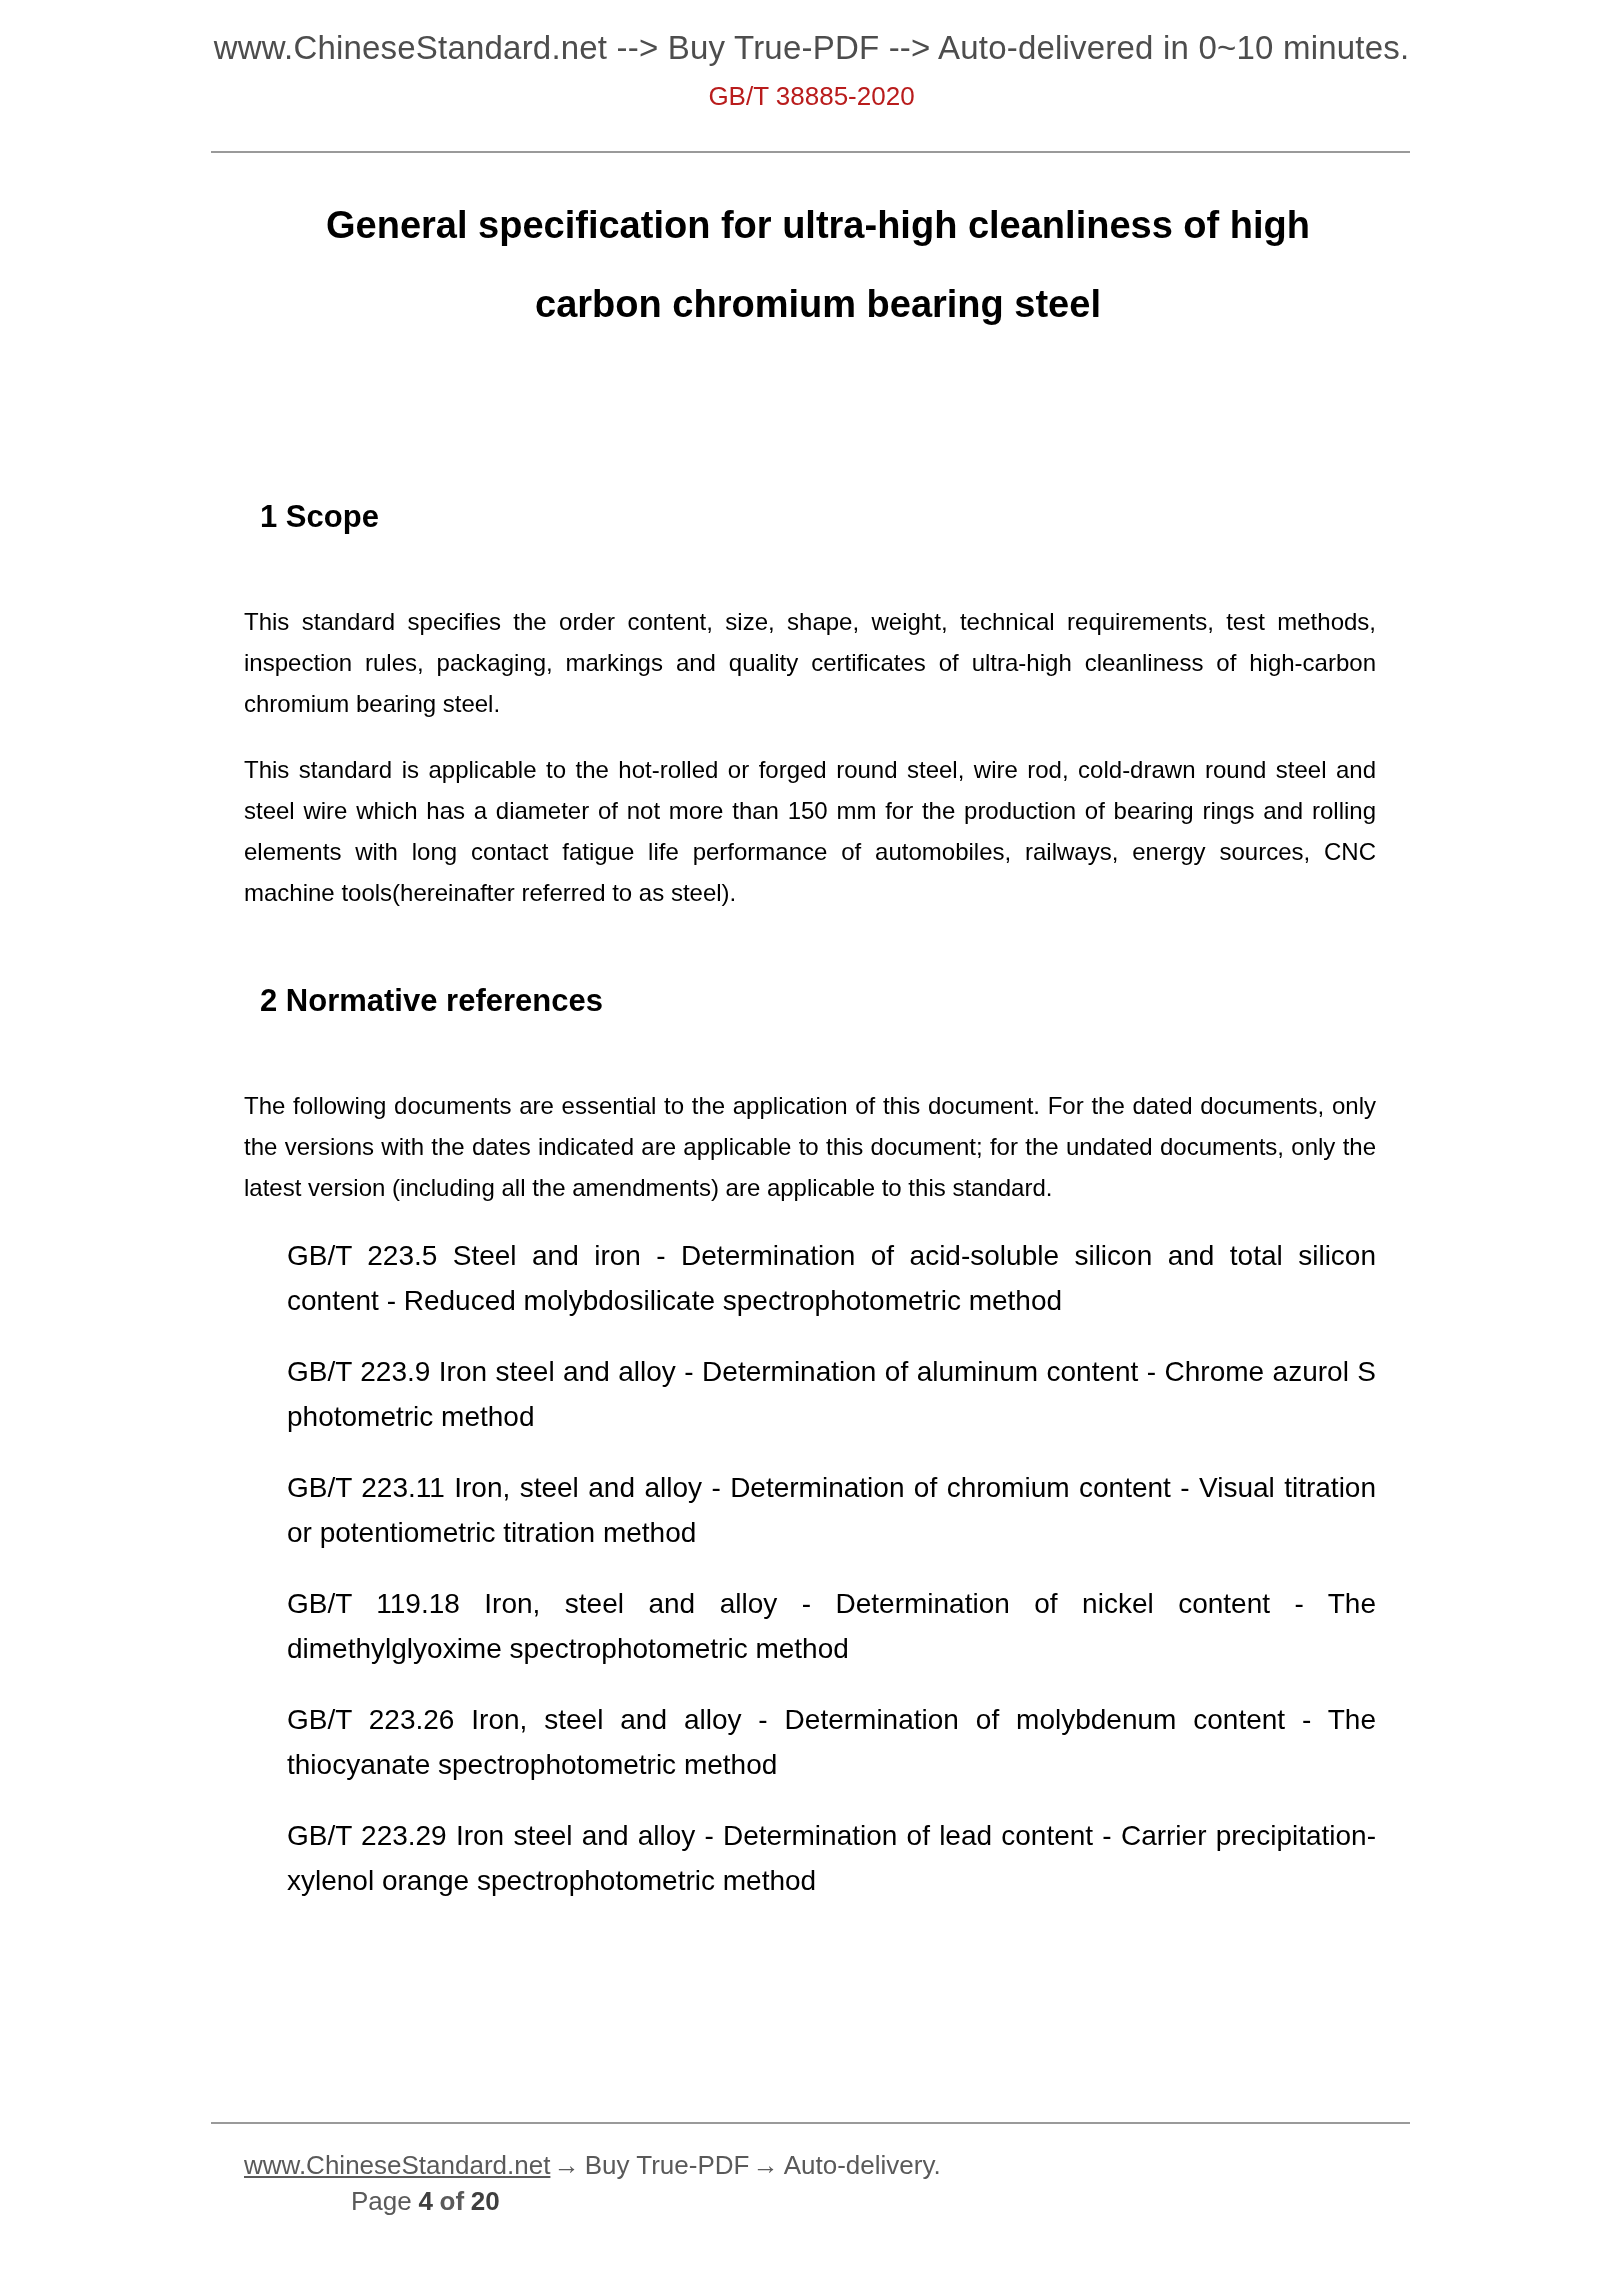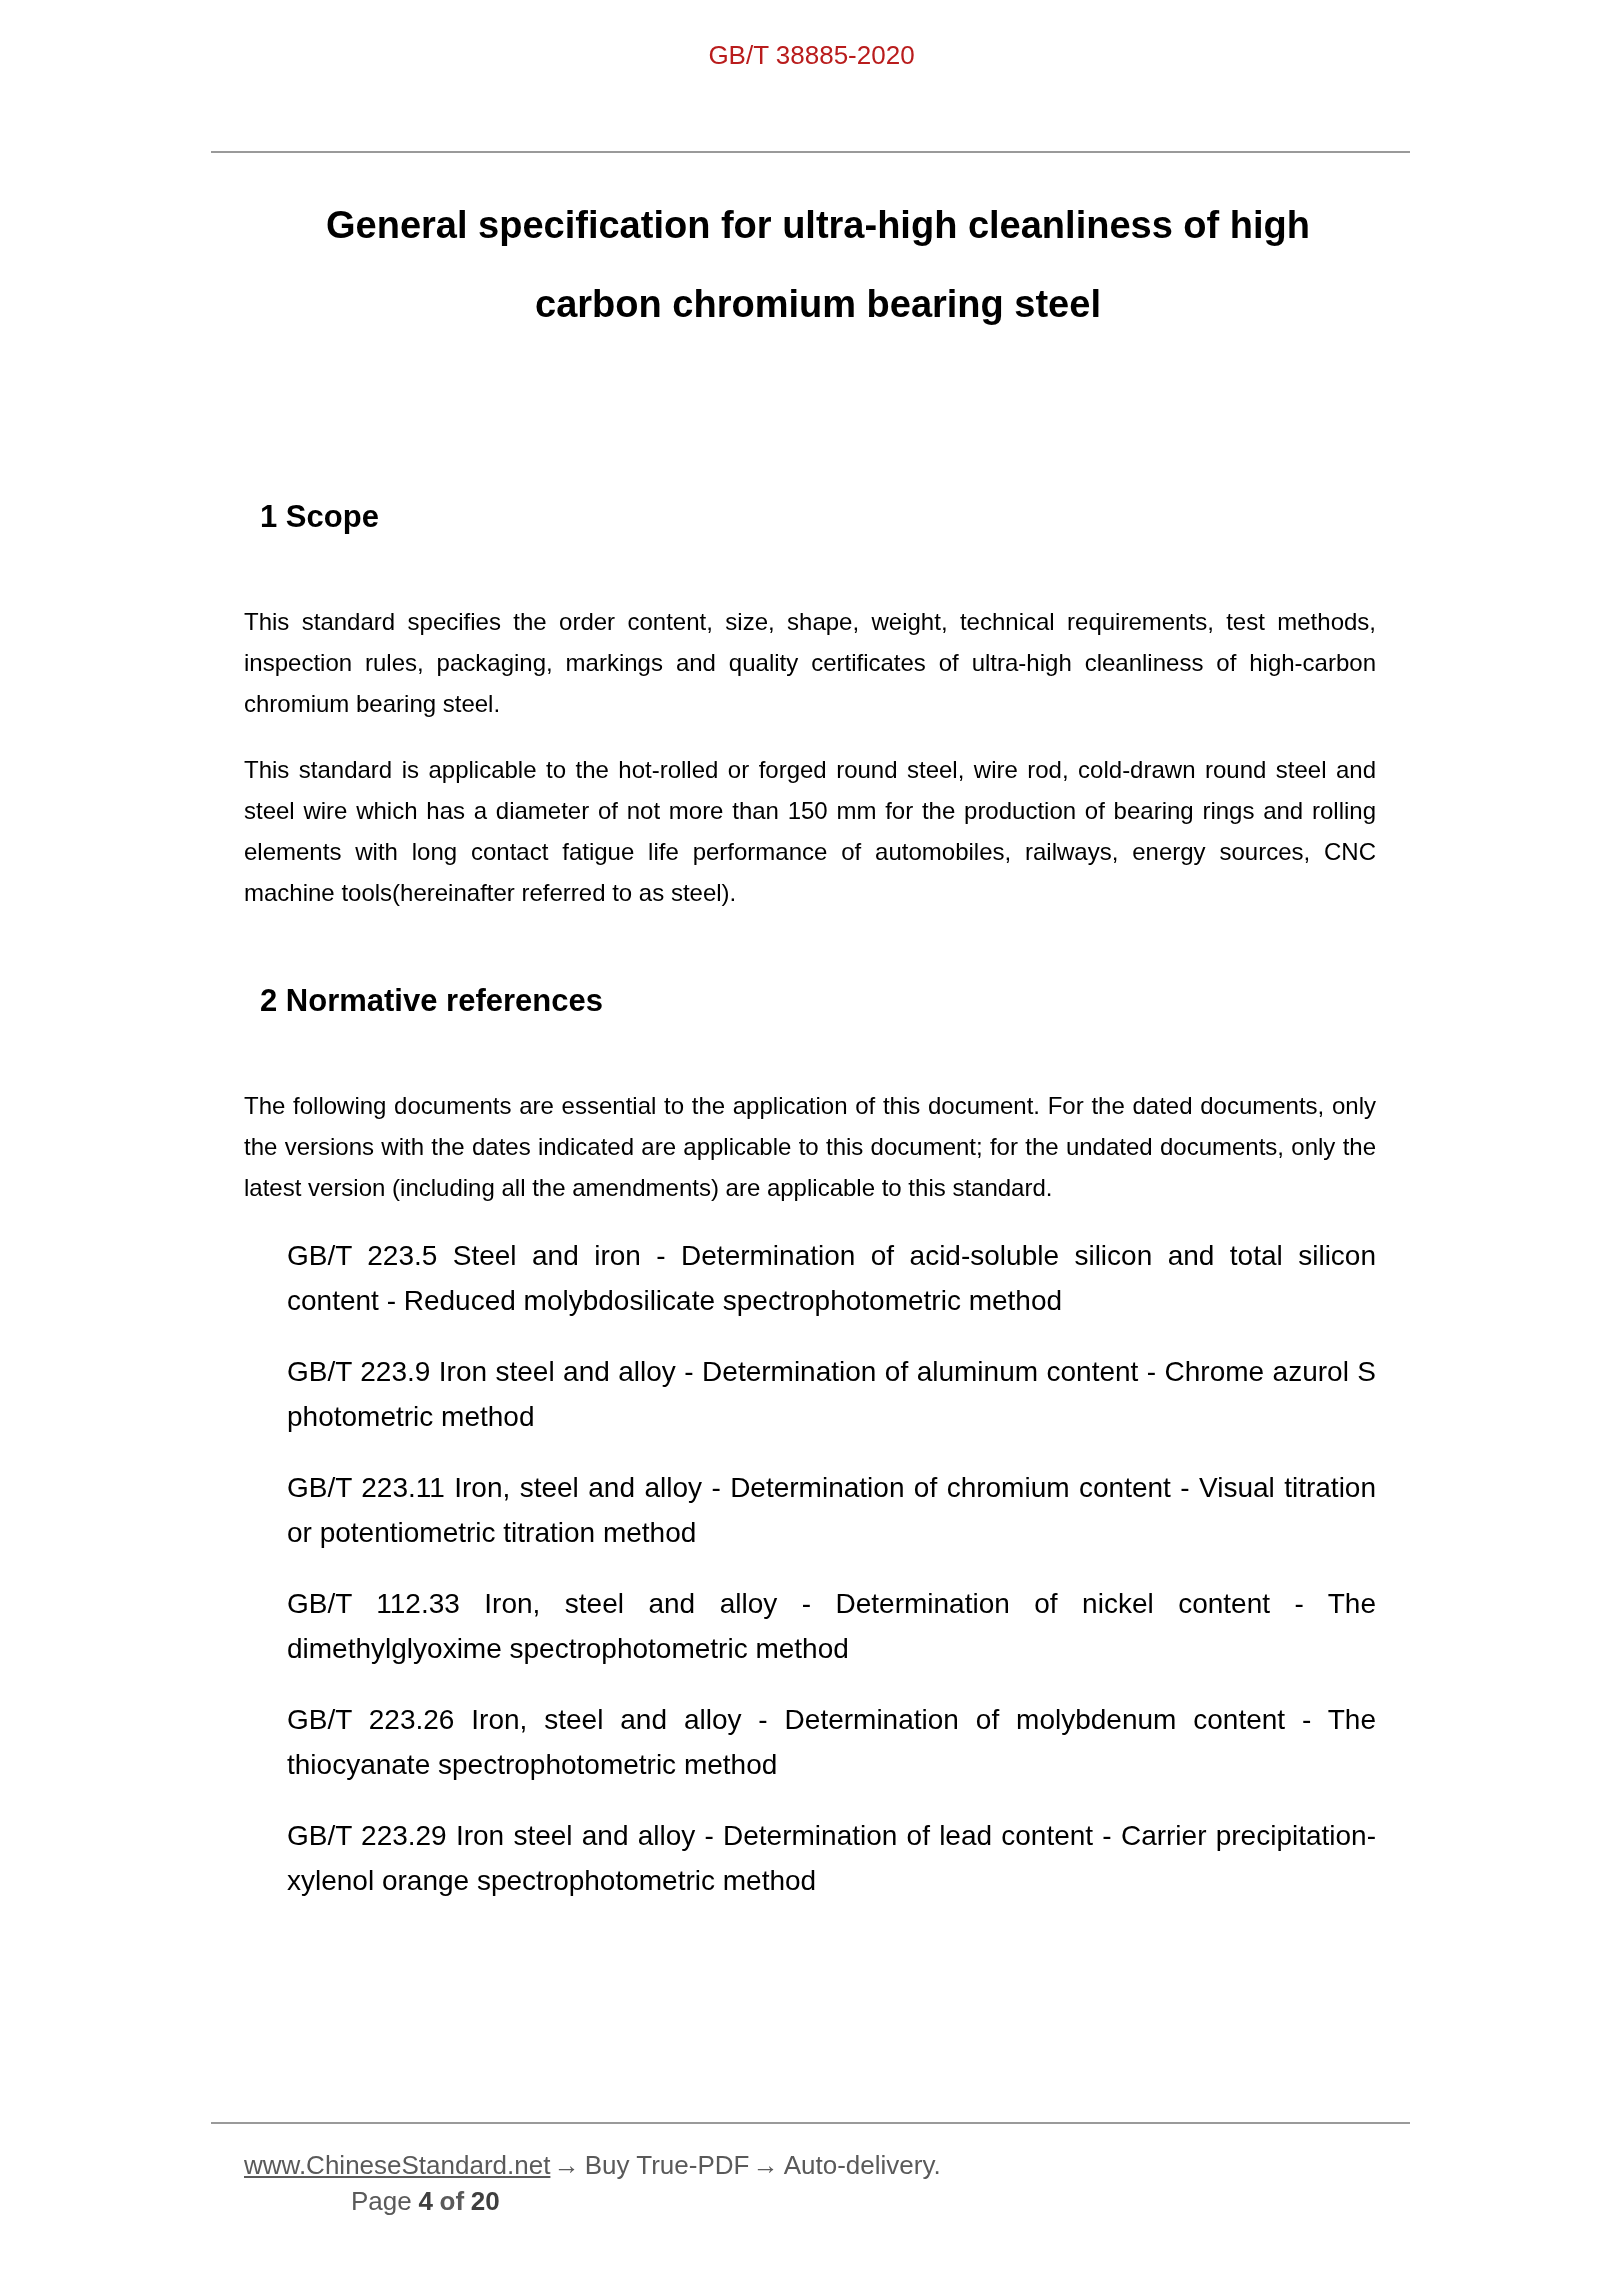--- a/index.html
+++ b/index.html
@@ -160,20 +160,21 @@
   }
   .footer-right .lbl { padding-right: 6.7px; }
   .footer-right .of { padding: 0 6.7px; font-weight: bold; }
 </style>
 </head>
 <body>
 
 <div class="page">
 
   <div class="page-header">
+    <div class="header-promo">www.ChineseStandard.net --&gt; Buy True-PDF --&gt; Auto-delivered in 0~10 minutes.</div>
     <div class="header-stdno">GB/T 38885-2020</div>
   </div>
   <div class="header-rule"></div>
 
   <div class="doc-title">
     <span class="title-line">General specification for ultra-high cleanliness of high</span>
     <span class="title-line">carbon chromium bearing steel</span>
   </div>
 
   <div class="content">
@@ -190,21 +191,21 @@
     <div class="sp-after-h2"></div>
 
     <p class="body-para">The following documents are essential to the application of this document. For the dated documents, only the versions with the dates indicated are applicable to this document; for the undated documents, only the latest version (including all the amendments) are applicable to this standard.</p>
 
     <div class="sp-before-refs"></div>
 
     <ul class="ref-list">
       <li>GB/T 223.5 Steel and iron - Determination of acid-soluble silicon and total silicon content - Reduced molybdosilicate spectrophotometric method</li>
       <li>GB/T 223.9 Iron steel and alloy - Determination of aluminum content - Chrome azurol S photometric method</li>
       <li>GB/T 223.11 Iron, steel and alloy - Determination of chromium content - Visual titration or potentiometric titration method</li>
-      <li>GB/T 112.33 Iron, steel and alloy - Determination of nickel content - The dimethylglyoxime spectrophotometric method</li>
+      <li>GB/T 119.18 Iron, steel and alloy - Determination of nickel content - The dimethylglyoxime spectrophotometric method</li>
       <li>GB/T 223.26 Iron, steel and alloy - Determination of molybdenum content - The thiocyanate spectrophotometric method</li>
       <li>GB/T 223.29 Iron steel and alloy - Determination of lead content - Carrier precipitation-xylenol orange spectrophotometric method</li>
     </ul>
 
   </div>
 
   <div class="footer-rule"></div>
 
   <div class="page-footer">
     <div class="footer-left"><span class="footer-link">www.ChineseStandard.net</span><span class="footer-arrow">→</span><span>Buy True-PDF</span><span class="footer-arrow">→</span><span>Auto-delivery.</span></div>

